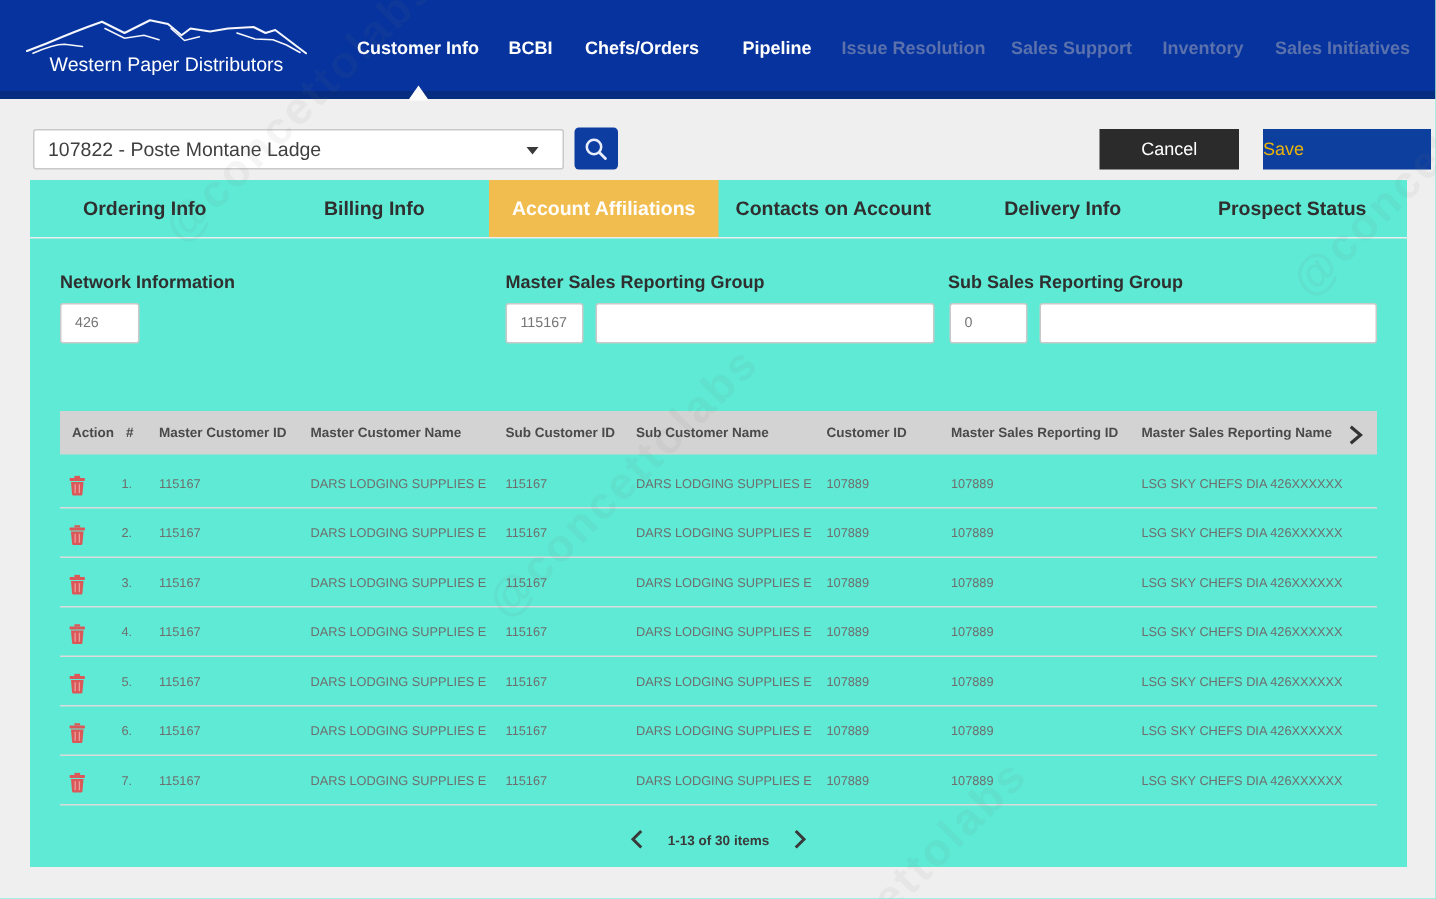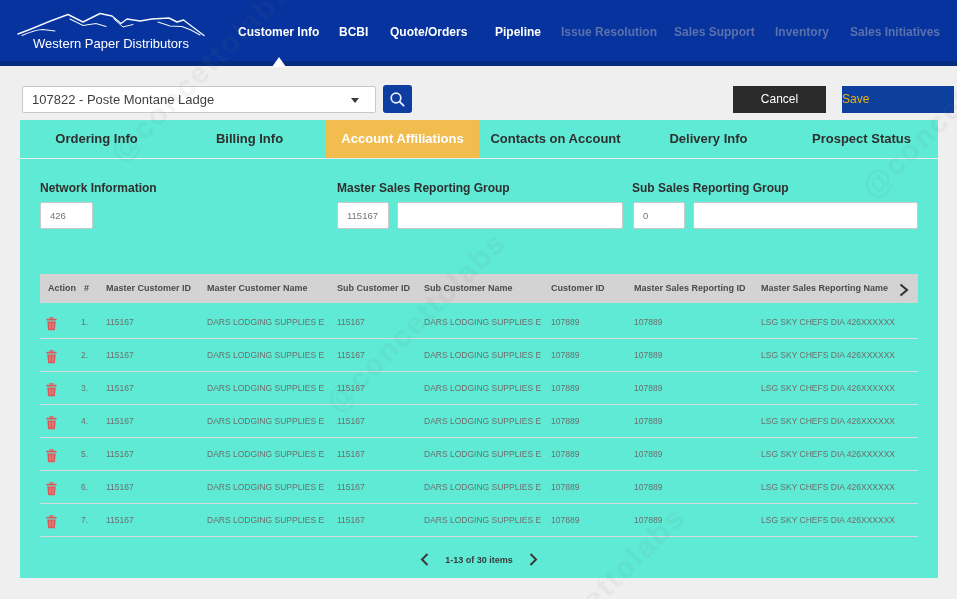--- a/index.html
+++ b/index.html
@@ -68,21 +68,21 @@
   <svg width="200" height="52" viewBox="0 0 200 52" style="position:absolute;left:10px;top:2px;">
     <path d="M8 32 L21 27 C35 21 48 16 58 12.5 L73 20 L90 11.5 L102 14 L111 21.5 L117 17 L130 19 L142 17 L159 16 L167 20 L173.5 18 L188 29 L194 33.5" fill="none" stroke="#f5f7fc" stroke-width="1.4" stroke-linejoin="round" stroke-linecap="round"></path>
     <path d="M12 33.5 C20 30 27 27.5 33 27.5 L45 29" fill="none" stroke="#f5f7fc" stroke-width="1.1" stroke-linecap="round"></path>
     <path d="M60 17 L73 23.5 L86 21.5 L96 24.5" fill="none" stroke="#f5f7fc" stroke-width="1.1" stroke-linecap="round"></path>
     <path d="M148 20 L160 24 L172 24.5 L181 28 L190 33" fill="none" stroke="#f5f7fc" stroke-width="1.1" stroke-linecap="round"></path>
     <path d="M104 17 L113 25 L123 22.5" fill="none" stroke="#f5f7fc" stroke-width="1" stroke-linecap="round"></path>
     <text x="101" y="45.5" fill="#ffffff" font-size="13" text-anchor="middle" font-family="Liberation Sans, sans-serif">Western Paper Distributors</text>
   </svg>
   <div class="navitem" style="left:238px;">Customer Info</div>
   <div class="navitem" style="left:339px;">BCBI</div>
-  <div class="navitem" style="left:390px;">Quote/Orders</div>
+  <div class="navitem" style="left:390px;">Chefs/Orders</div>
   <div class="navitem" style="left:495px;">Pipeline</div>
   <div class="navitem dis" style="left:561px;">Issue Resolution</div>
   <div class="navitem dis" style="left:674px;">Sales Support</div>
   <div class="navitem dis" style="left:775px;">Inventory</div>
   <div class="navitem dis" style="left:850px;">Sales Initiatives</div>
 </div>
 <div id="tri" class="abs"></div>
 
 <div id="sel" class="abs">107822 - Poste Montane Ladge<span class="caret"></span></div>
 <div id="searchbtn" class="abs">

